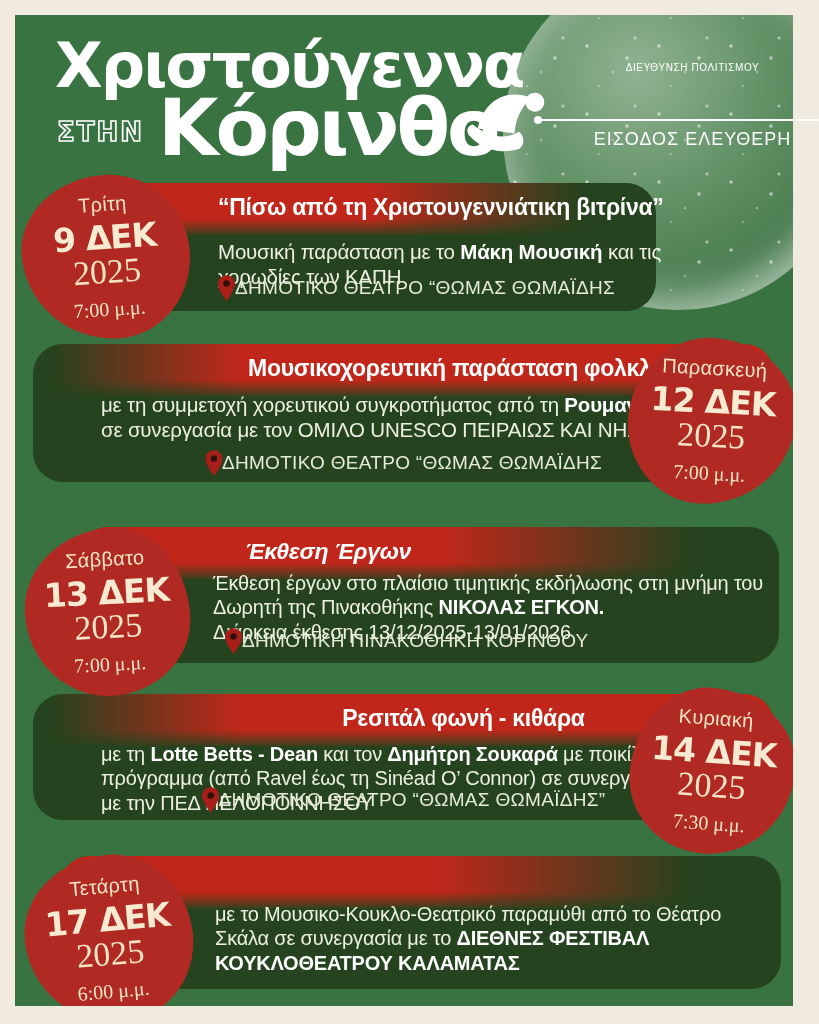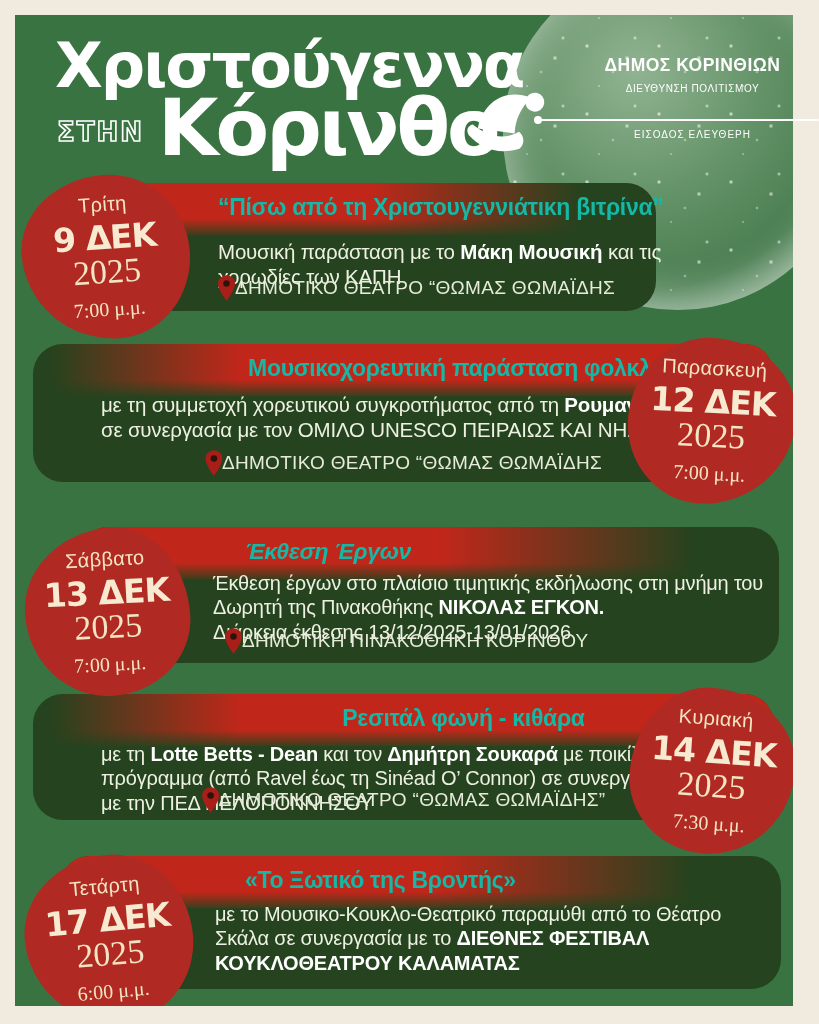--- a/index.html
+++ b/index.html
@@ -62,21 +62,21 @@
     background-size:72px 68px;
   }
   .globe-text-top {
     position:absolute; left:560px; top:40px; width:235px; text-align:center;
     color:#ffffff; z-index:3;
   }
   .globe-org { font-size:17.5px; font-weight:bold; letter-spacing:.5px; }
   .globe-dept { font-size:10px; margin-top:7px; letter-spacing:.6px; }
   .globe-admission {
     position:absolute; left:560px; top:114px; width:235px; text-align:center;
-    color:#ffffff; font-size:10px; letter-spacing:1px; z-index:3;
+    color:#ffffff; font-size:18px; letter-spacing:1px; z-index:3;
   }
   .header-line {
     position:absolute; left:540px; top:119px; width:279px; height:2.4px;
     background:#ffffff; border-radius:2px; z-index:5;
   }
   .header-line-dot {
     position:absolute; left:534px; top:116px; width:8px; height:8px;
     border-radius:50%; background:#ffffff; z-index:5;
   }
 
@@ -89,21 +89,21 @@
     border-radius:30px 30px 0 0;
   }
   .band-left  { background:linear-gradient(90deg,#c0271a 0%,#c0271a 52%,rgba(192,39,26,0) 88%); }
   .band-right { background:linear-gradient(90deg,rgba(192,39,26,0) 2%,#c0271a 28%,#c0271a 100%); }
   .band::after {
     content:""; position:absolute; left:0; right:0; bottom:-2px; height:18px;
     background:linear-gradient(180deg, rgba(36,67,30,0), rgba(36,67,30,.95));
   }
   .card-title {
     position:absolute; top:11px; z-index:2;
-    font-size:23px; font-weight:bold; color:#14b8a6; letter-spacing:-.3px;
+    font-size:23px; font-weight:bold; color:#ffffff; letter-spacing:-.3px;
     white-space:nowrap;
   }
   .body {
     position:absolute; z-index:2;
     font-size:20.5px; line-height:1.22; color:#eef1e2; letter-spacing:-.2px;
   }
   .body .b { font-weight:bold; color:#ffffff; }
   .body .line { display:block; }
   .loc {
     position:absolute; z-index:2; display:flex; align-items:center; 
@@ -165,21 +165,20 @@
   <div class="santa-hat">
     <svg viewBox="0 0 120 100" width="95" height="82">
       <path d="M20 62 C22 28 46 6 80 13 C70 28 65 44 67 61 Z" fill="#ffffff"></path>
       <path d="M13 58 C36 71 56 71 72 58 C80 62 82 73 76 79 C52 91 28 87 10 72 C5 66 8 60 13 58 Z" fill="#ffffff"></path>
       <circle cx="86" cy="18" r="12" fill="#ffffff"></circle>
     </svg>
   </div>
 
   <div class="globe"></div>
   <div class="globe-text-top">
-    <div class="globe-org">ΔΗΜΟΣ ΚΟΡΙΝΘΙΩΝ</div>
     <div class="globe-dept">ΔΙΕΥΘΥΝΣΗ ΠΟΛΙΤΙΣΜΟΥ</div>
   </div>
   <div class="globe-admission">ΕΙΣΟΔΟΣ ΕΛΕΥΘΕΡΗ</div>
 
   <div class="card c1">
     <div class="band band-left"></div>
     <div class="card-title">“Πίσω από τη Χριστουγεννιάτικη βιτρίνα”</div>
     <div class="body"><span>Μουσική παράσταση με το </span><span class="b">Μάκη Μουσική</span><span> και τις χορωδίες των ΚΑΠΗ</span></div>
     <div class="loc">
       <svg width="17" height="26" viewBox="0 0 24 36">
@@ -224,21 +223,20 @@
       <svg width="17" height="26" viewBox="0 0 24 36">
           <path d="M12 0C5.4 0 0 5.4 0 12c0 9 12 24 12 24s12-15 12-24C24 5.4 18.6 0 12 0z" fill="#a81f19"></path>
           <circle cx="12" cy="11.5" r="4.6" fill="#30120d"></circle>
         </svg>
       <span>ΔΗΜΟΤΙΚΟ ΘΕΑΤΡΟ “ΘΩΜΑΣ ΘΩΜΑΪΔΗΣ”</span>
     </div>
   </div>
 
   <div class="card c5">
     <div class="band band-left"></div>
-    <div class="card-title">«Το Ξωτικό της Βροντής»</div>
     <div class="body"><span>με το Μουσικο-Κουκλο-Θεατρικό παραμύθι  από το Θέατρο Σκάλα σε συνεργασία με το </span><span class="b">ΔΙΕΘΝΕΣ ΦΕΣΤΙΒΑΛ ΚΟΥΚΛΟΘΕΑΤΡΟΥ ΚΑΛΑΜΑΤΑΣ</span></div>
   </div>
 
   <div class="badge b1">
     <div class="day">Τρίτη</div>
     <div class="date">9 ΔΕΚ</div>
     <div class="year">2025</div>
     <div class="time">7:00 μ.μ.</div>
   </div>
   <div class="badge b2">

